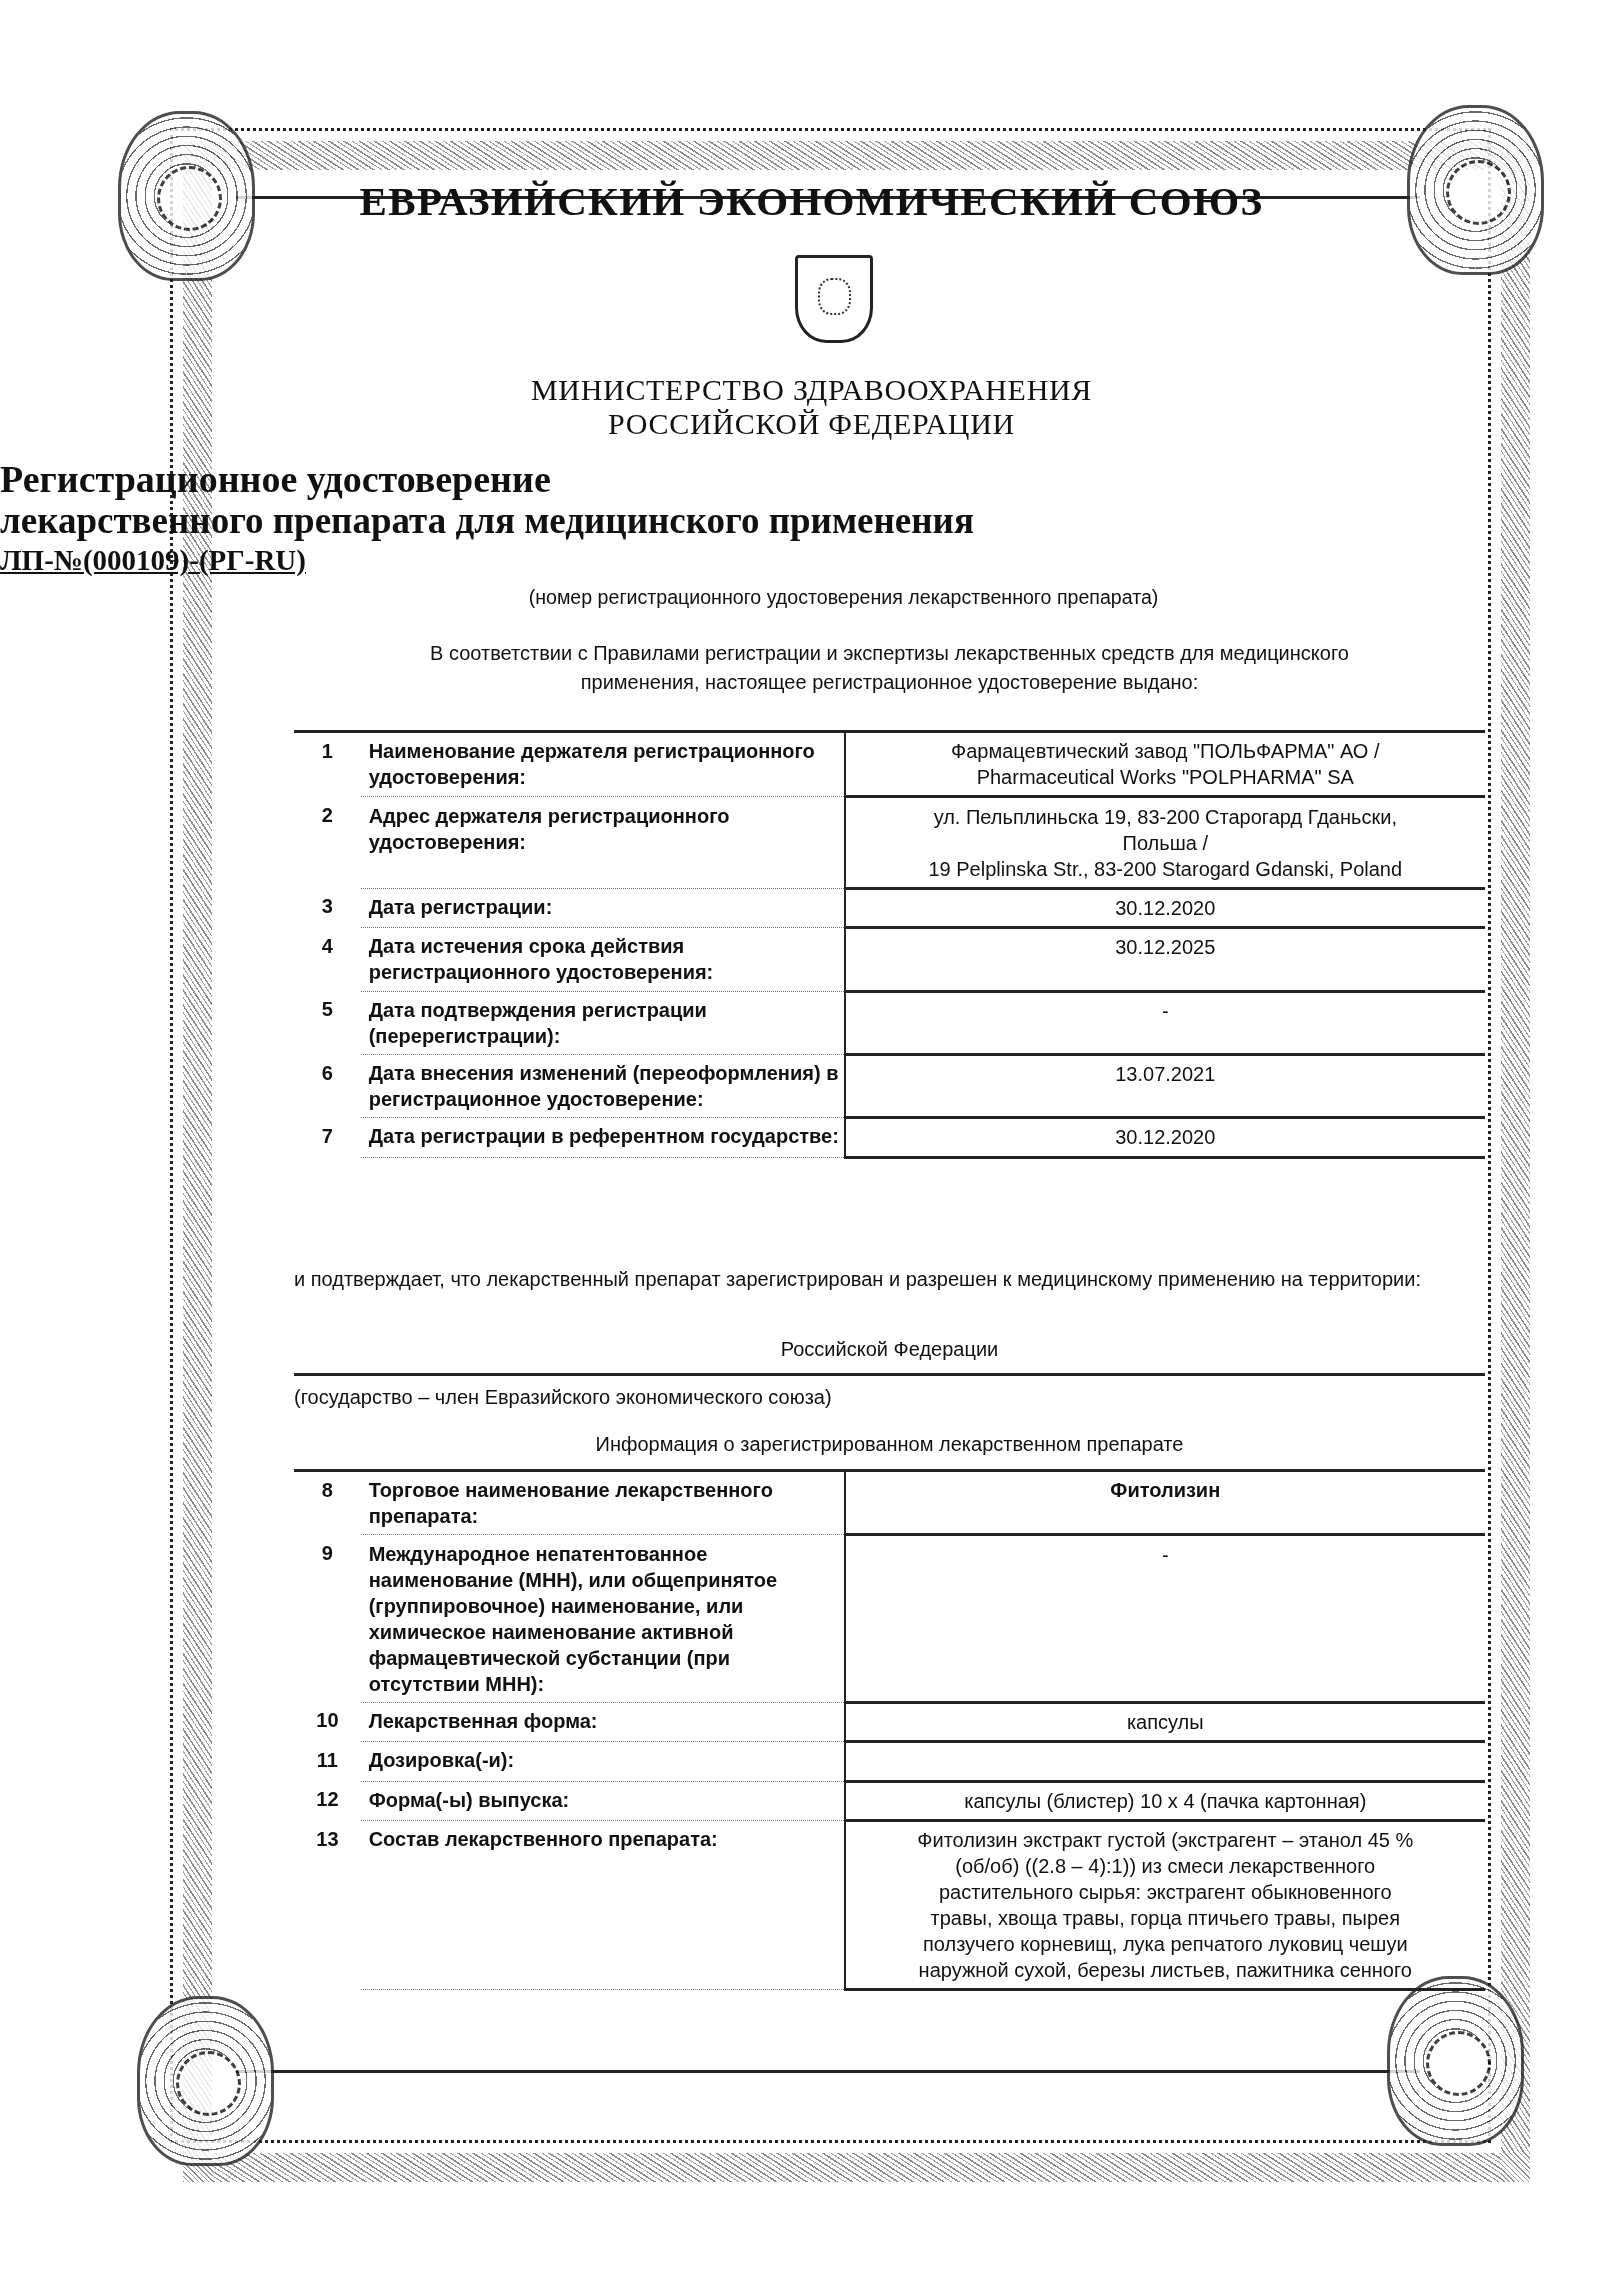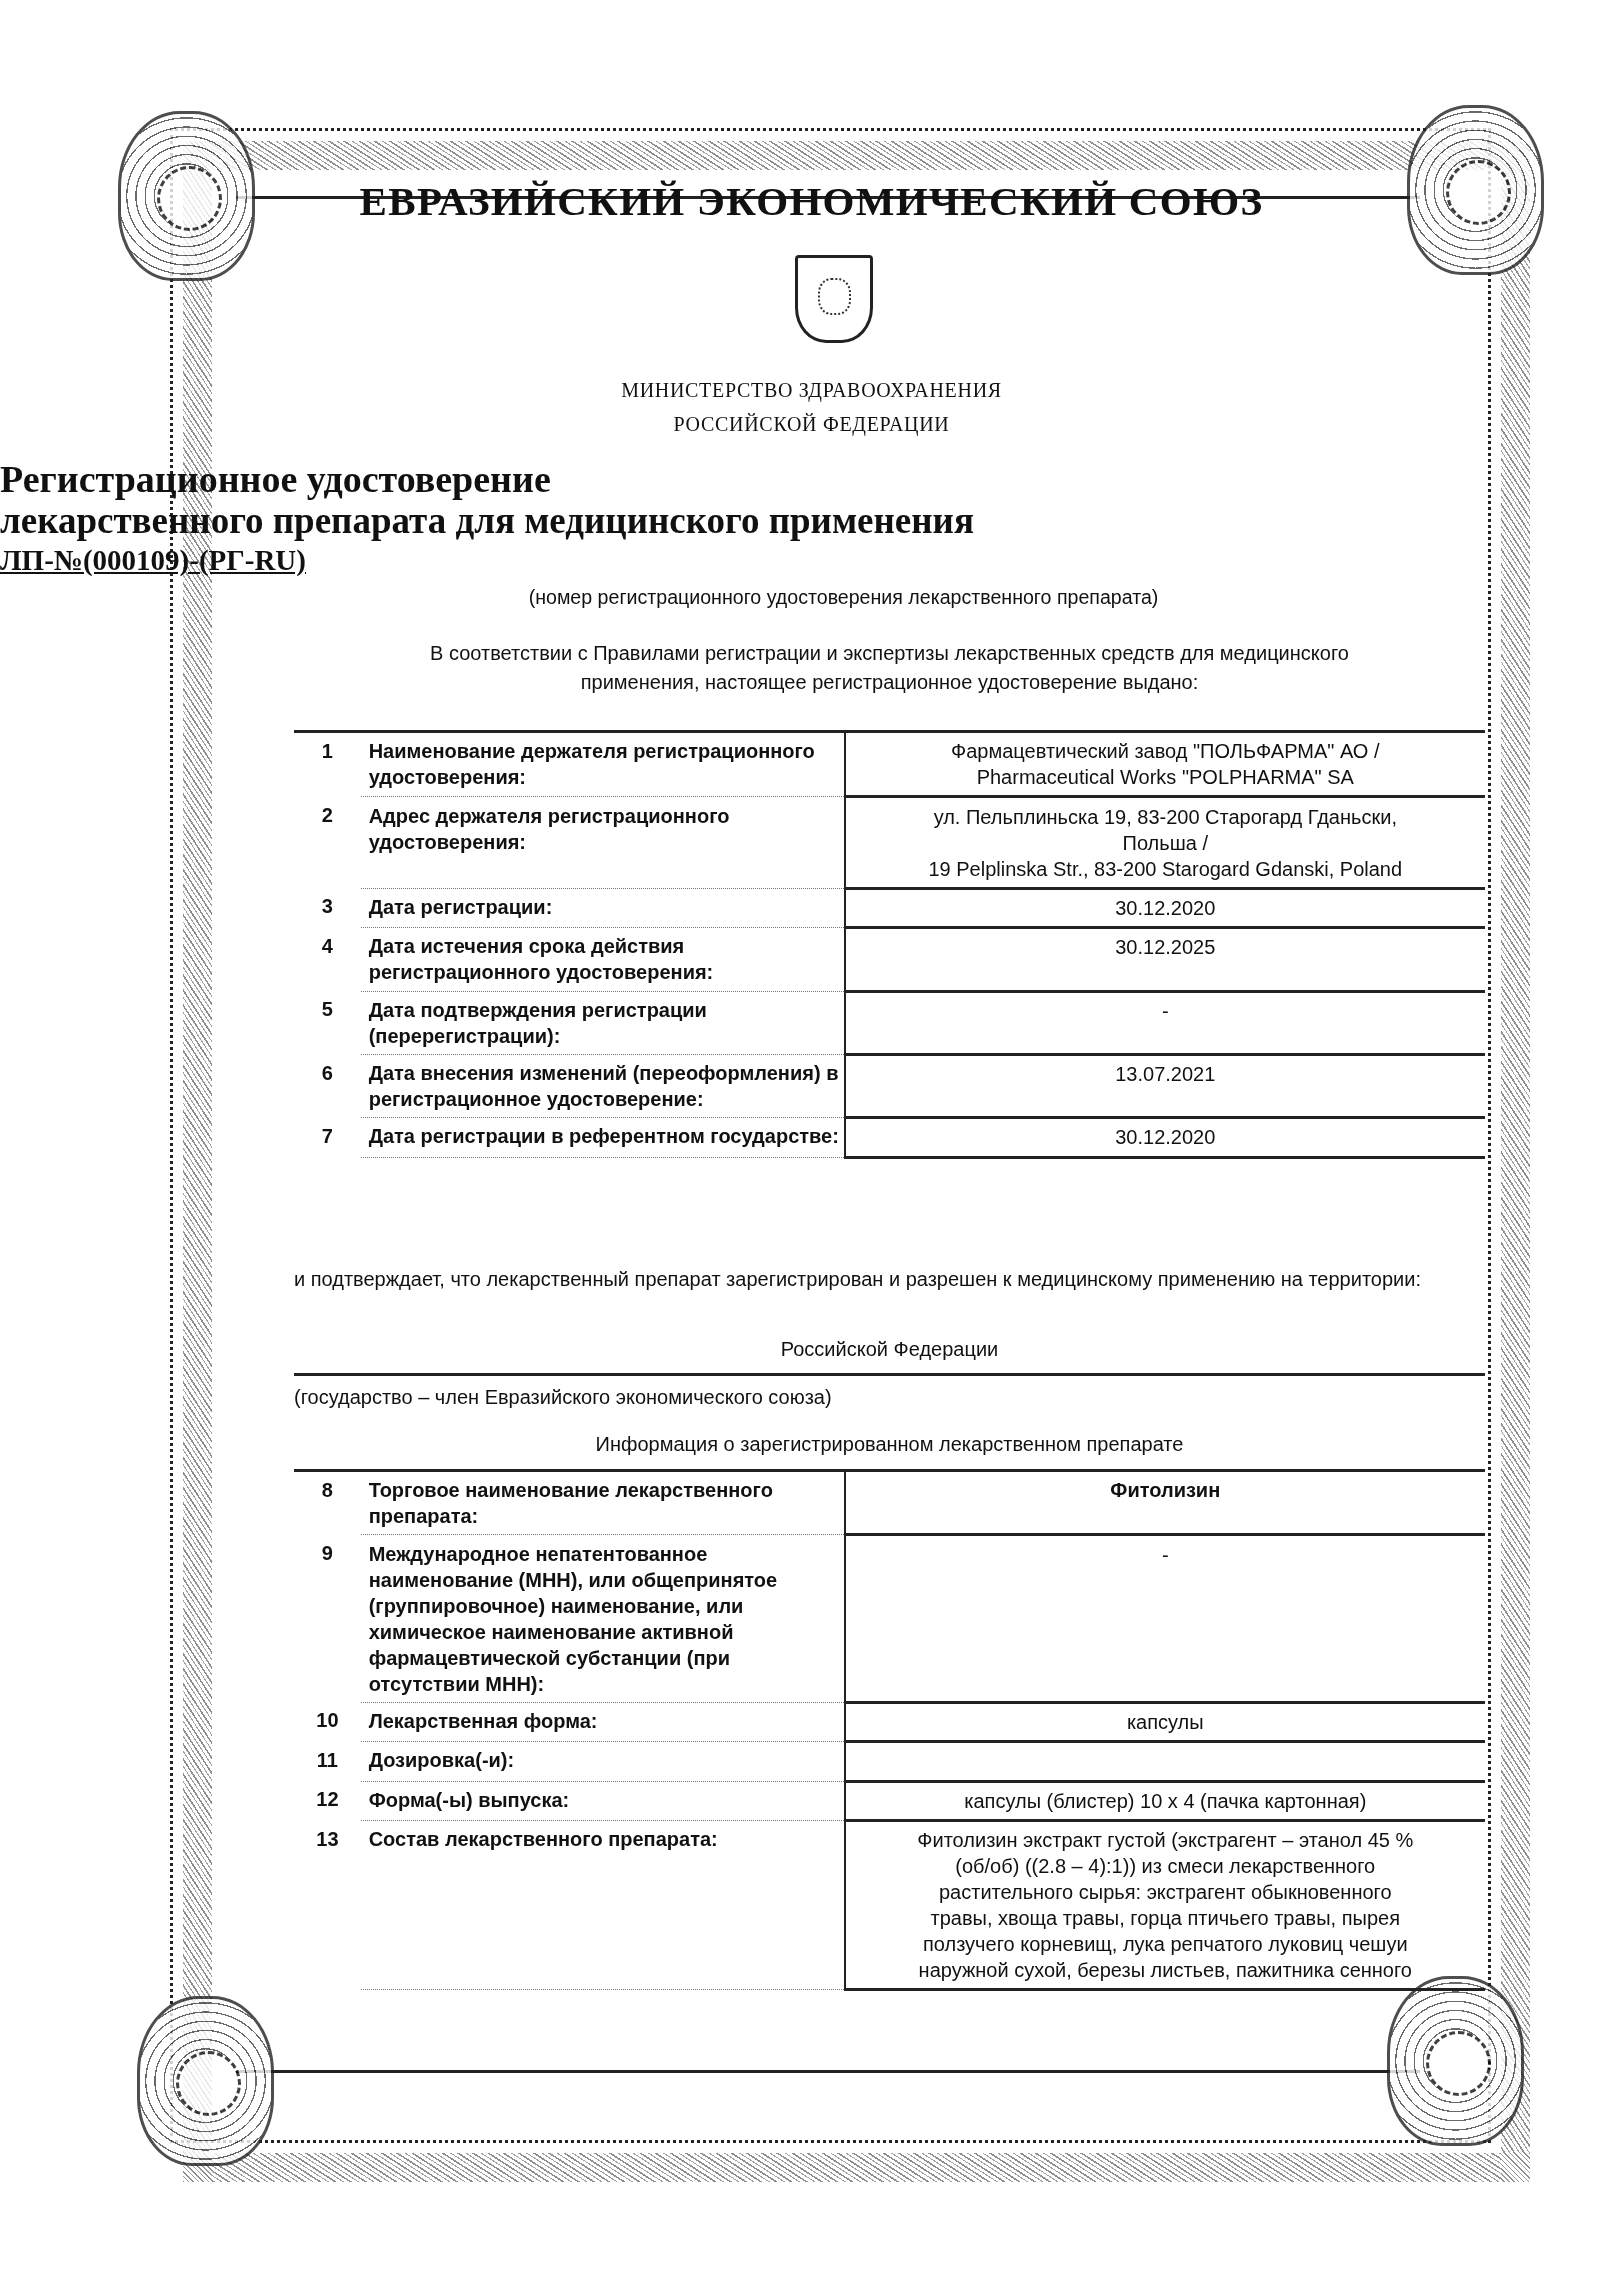--- a/index.html
+++ b/index.html
@@ -45,21 +45,21 @@
   .emblem {
     position: absolute; left: 795px; top: 255px; width: 72px; height: 82px;
     border: 3.3px solid #222; border-radius: 3.9px 3.9px 40% 40%;
   }
   .emblem::after {
     content: ""; position: absolute; left: 19.6px; top: 19.6px; width: 29.4px; height: 33px;
     border: 2px dotted #333; border-radius: 40%;
   }
   .ministry {
     position: absolute; left: 0; right: 0; top: 373px; text-align: center;
-    font-size: 20px; line-height: 34px; letter-spacing: 0.7px;
+    font-size: 30px; line-height: 34px; letter-spacing: 0.7px;
   }
   .cert-title {
     position: absolute; left: 0; right: 0; top: 458px; text-align: left;
     font-size: 38px; font-weight: bold; line-height: 42px;
   }
   .cert-title .l2 { display: block; font-size: 37px; }
   .reg-number {
     position: absolute; left: 0; right: 0; top: 544px; text-align: left;
     font-size: 29px; font-weight: bold; text-decoration: underline;
   }

